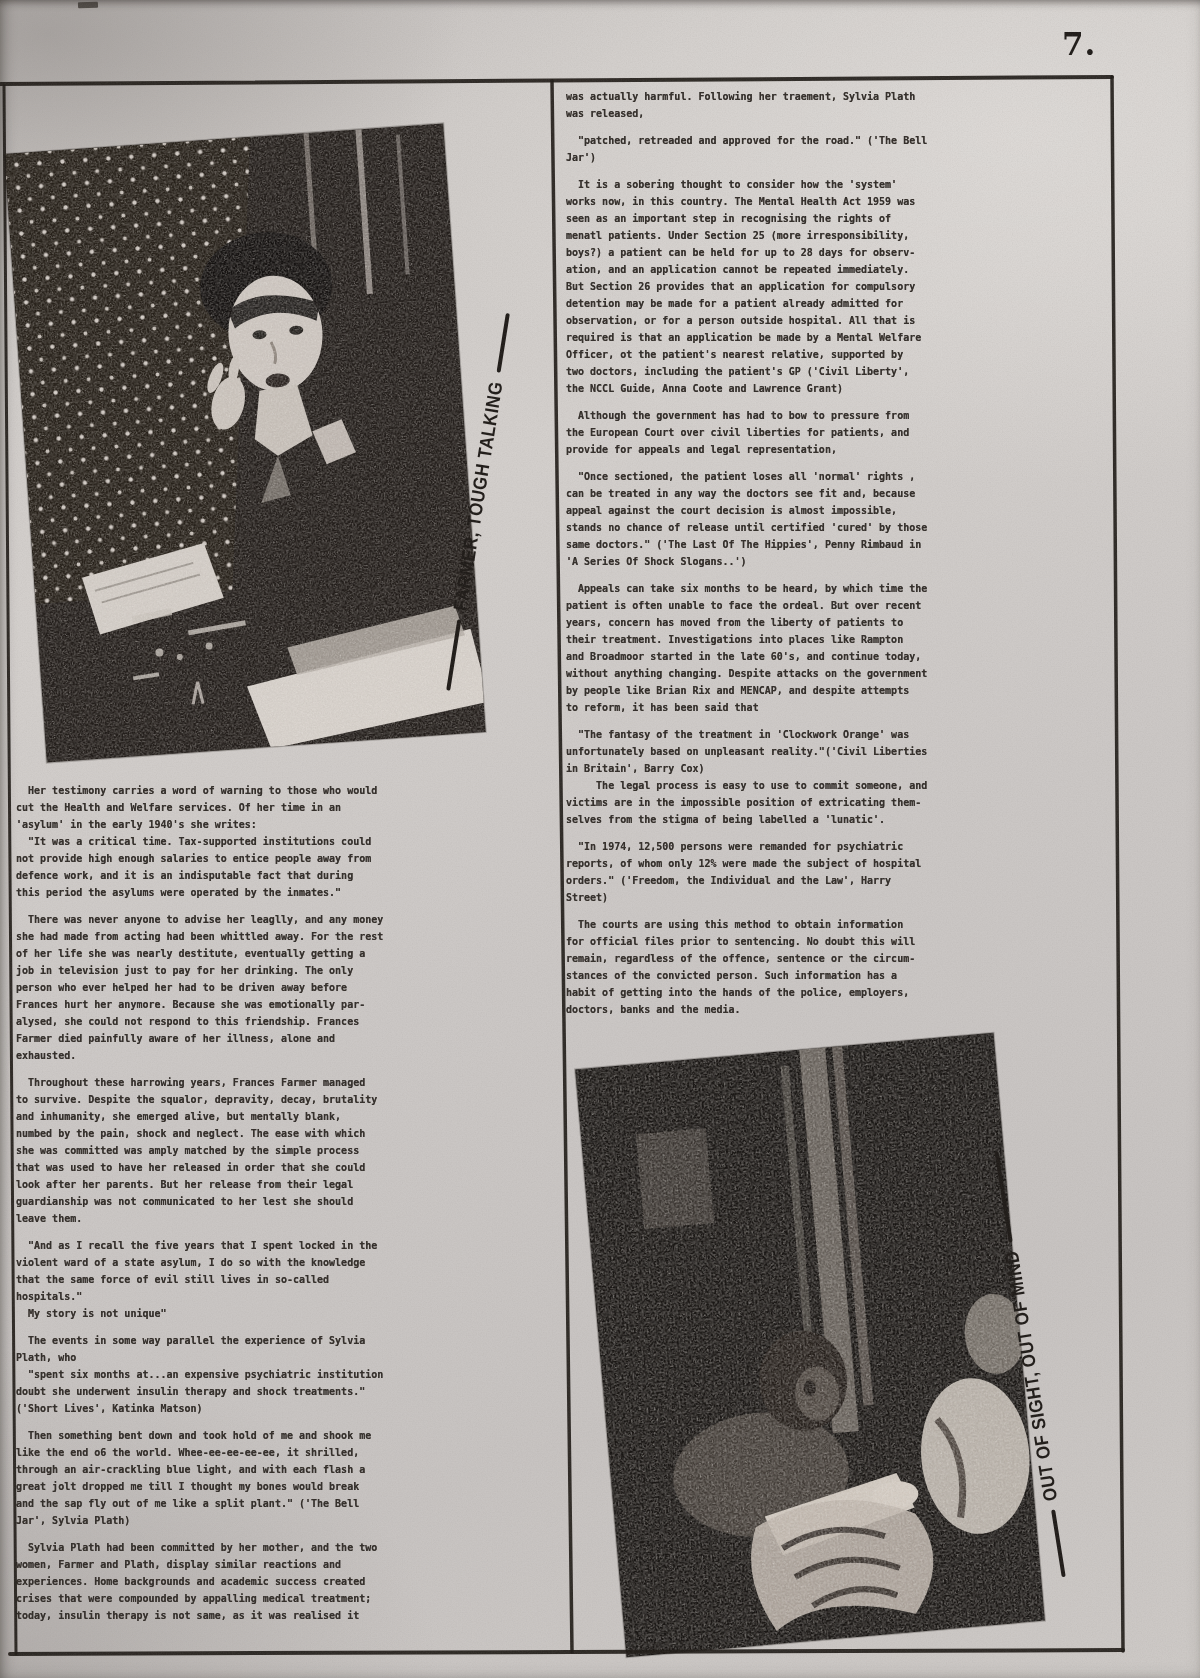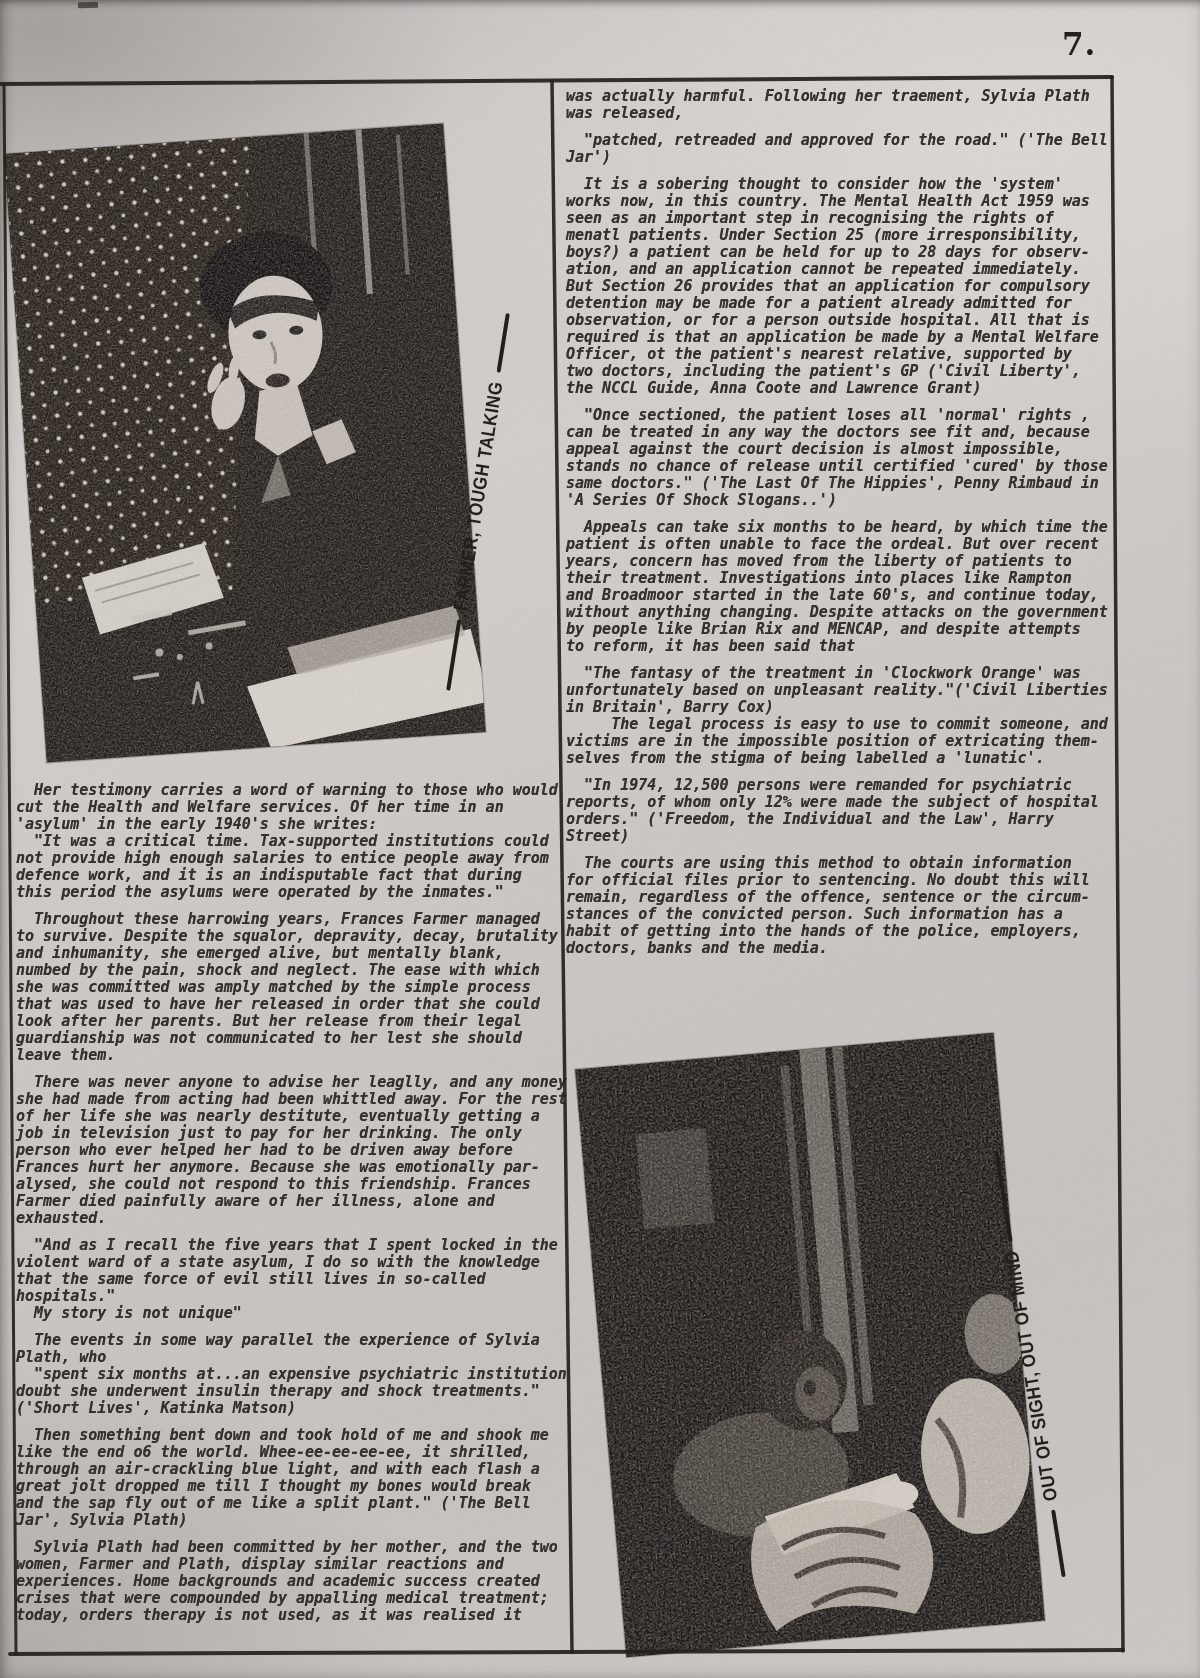--- a/index.html
+++ b/index.html
@@ -18,22 +18,22 @@
   .edge-mark{position:absolute;left:78px;top:2px;width:20px;height:6px;background:#3a3430;opacity:.8;border-radius:1px;transform:rotate(-2deg);}
   svg.frame{position:absolute;left:0;top:0;pointer-events:none;}
   .page-number{
     position:absolute;left:1062px;top:26px;width:80px;
     font-family:"DejaVu Serif","Liberation Serif",serif;
     font-weight:700;font-size:31px;color:#201c19;letter-spacing:1px;
   }
   .col{position:absolute;}
   .col p{
     margin:0 0 10px 0;white-space:pre;
-    font-size:15px;line-height:17px;font-weight:700;
-    color:#332e2a;text-shadow:0 0 .6px rgba(51,46,42,.65);font-style:italic;
+    font-size:10px;line-height:17px;font-weight:700;
+    color:#332e2a;text-shadow:0 0 .6px rgba(51,46,42,.65);
   }
   .col-left{left:16px;top:782px;width:522px;}
   .col-right{left:566px;top:88px;width:540px;}
   .photo{position:absolute;overflow:hidden;box-shadow:0 0 0 1px rgba(30,26,23,.25);}
   .photo-farmer{left:25px;top:138px;width:440px;height:610px;background:#221d1a;transform:rotate(-4deg);}
   .quilt{
     position:absolute;left:0;top:0;width:56%;height:74%;
     clip-path:polygon(0 0,100% 0,80% 100%,0 100%);
     background-color:#262019;
     background-image:
@@ -155,79 +155,82 @@
   </div>
 
   <div class="col col-left">
     <p>  Her testimony carries a word of warning to those who would
 cut the Health and Welfare services. Of her time in an
 'asylum' in the early 1940's she writes:
   "It was a critical time. Tax-supported institutions could
 not provide high enough salaries to entice people away from
 defence work, and it is an indisputable fact that during
 this period the asylums were operated by the inmates."</p>
+    <p>  There was never anyone to advise her leaglly, and any money
+she had made from acting had been whittled away. For the rest
+of her life she was nearly destitute, eventually getting a
+job in television just to pay for her drinking. The only
+person who ever helped her had to be driven away before
+Frances hurt her anymore. Because she was emotionally par-
+alysed, she could not respond to this friendship. Frances
+Farmer died painfully aware of her illness, alone and
+exhausted.</p>
     <p>  Throughout these harrowing years, Frances Farmer managed
 to survive. Despite the squalor, depravity, decay, brutality
 and inhumanity, she emerged alive, but mentally blank,
 numbed by the pain, shock and neglect. The ease with which
 she was committed was amply matched by the simple process
 that was used to have her released in order that she could
 look after her parents. But her release from their legal
 guardianship was not communicated to her lest she should
 leave them.</p>
-    <p>  There was never anyone to advise her leaglly, and any money
-she had made from acting had been whittled away. For the rest
-of her life she was nearly destitute, eventually getting a
-job in television just to pay for her drinking. The only
-person who ever helped her had to be driven away before
-Frances hurt her anymore. Because she was emotionally par-
-alysed, she could not respond to this friendship. Frances
-Farmer died painfully aware of her illness, alone and
-exhausted.</p>
     <p>  "And as I recall the five years that I spent locked in the
 violent ward of a state asylum, I do so with the knowledge
 that the same force of evil still lives in so-called
 hospitals."
   My story is not unique"</p>
     <p>  The events in some way parallel the experience of Sylvia
 Plath, who
   "spent six months at...an expensive psychiatric institution
 doubt she underwent insulin therapy and shock treatments."
 ('Short Lives', Katinka Matson)</p>
     <p>  Then something bent down and took hold of me and shook me
 like the end o6 the world. Whee-ee-ee-ee-ee, it shrilled,
 through an air-crackling blue light, and with each flash a
 great jolt dropped me till I thought my bones would break
 and the sap fly out of me like a split plant." ('The Bell
 Jar', Sylvia Plath)</p>
     <p>  Sylvia Plath had been committed by her mother, and the two
 women, Farmer and Plath, display similar reactions and
 experiences. Home backgrounds and academic success created
 crises that were compounded by appalling medical treatment;
-today, orders therapy is not used, as it was realised it</p>
+today, insulin therapy is not same, as it was realised it</p>
   </div>
 
   <div class="col col-right">
     <p>was actually harmful. Following her traement, Sylvia Plath
 was released,</p>
     <p>  "patched, retreaded and approved for the road." ('The Bell
 Jar')</p>
     <p>  It is a sobering thought to consider how the 'system'
 works now, in this country. The Mental Health Act 1959 was
 seen as an important step in recognising the rights of
 menatl patients. Under Section 25 (more irresponsibility,
 boys?) a patient can be held for up to 28 days for observ-
 ation, and an application cannot be repeated immediately.
 But Section 26 provides that an application for compulsory
 detention may be made for a patient already admitted for
 observation, or for a person outside hospital. All that is
 required is that an application be made by a Mental Welfare
 Officer, ot the patient's nearest relative, supported by
 two doctors, including the patient's GP ('Civil Liberty',
 the NCCL Guide, Anna Coote and Lawrence Grant)</p>
+    <p>  Although the government has had to bow to pressure from
+the European Court over civil liberties for patients, and
+provide for appeals and legal representation,</p>
     <p>  "Once sectioned, the patient loses all 'normal' rights ,
 can be treated in any way the doctors see fit and, because
 appeal against the court decision is almost impossible,
 stands no chance of release until certified 'cured' by those
 same doctors." ('The Last Of The Hippies', Penny Rimbaud in
 'A Series Of Shock Slogans..')</p>
     <p>  Appeals can take six months to be heard, by which time the
 patient is often unable to face the ordeal. But over recent
 years, concern has moved from the liberty of patients to
 their treatment. Investigations into places like Rampton

